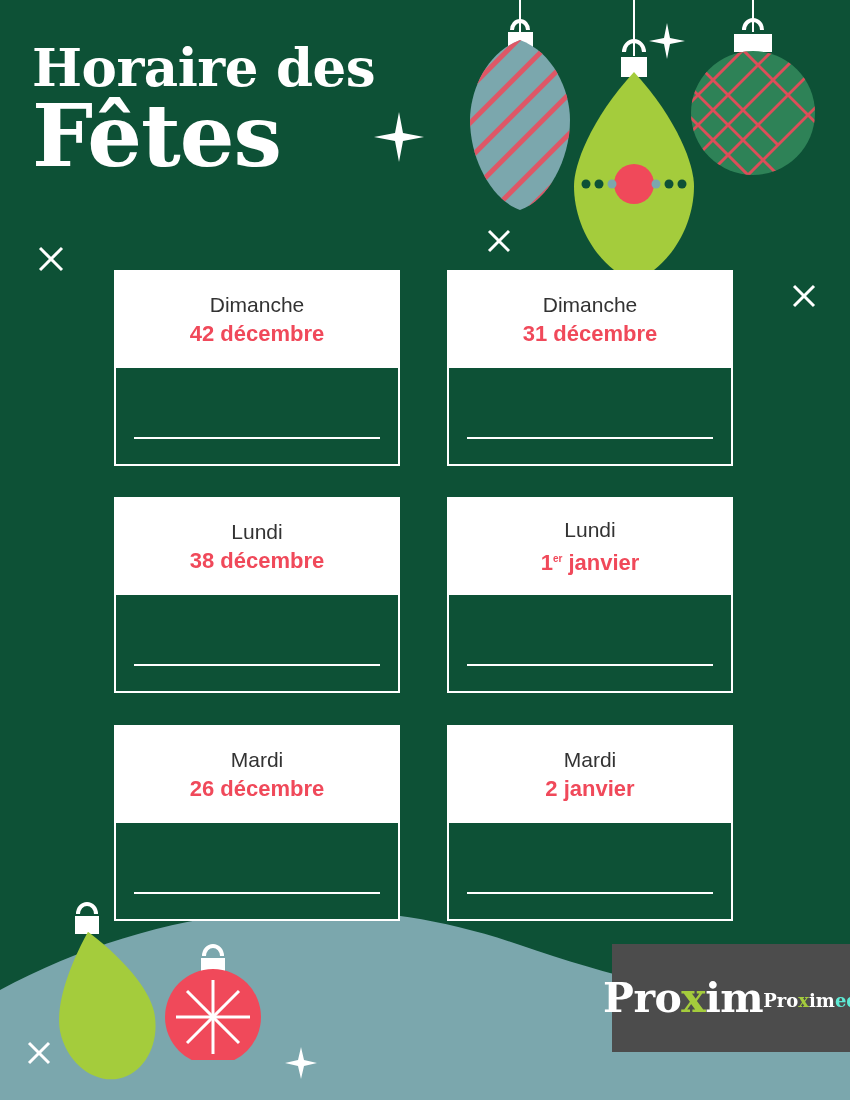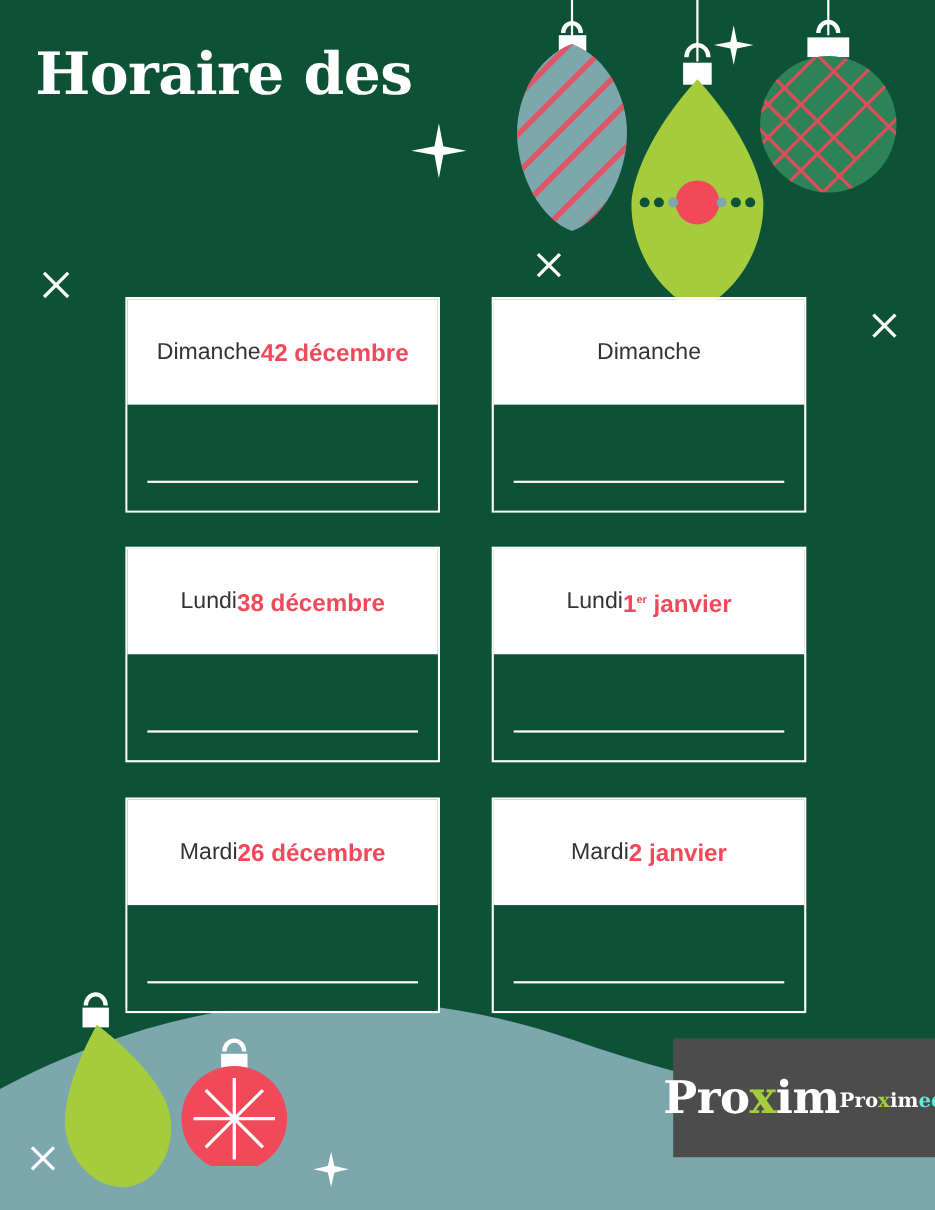--- a/index.html
+++ b/index.html
@@ -63,21 +63,21 @@
     height: 196px;
     border: 2px solid #ffffff;
     box-sizing: border-box;
     z-index: 5;
   }
   .card-head {
     height: 96px;
     background: #ffffff;
     box-sizing: border-box;
     display: flex;
-    flex-direction: row;
+    flex-direction: column;
     align-items: center;
     justify-content: center;
   }
   .card-day {
     font-size: 21px;
     color: #333333;
     line-height: 26px;
   }
   .card-date {
     font-size: 22px;
@@ -158,20 +158,21 @@
 <body>
 
 <div class="poster">
 
   <svg class="wave" viewBox="0 0 850 340" preserveAspectRatio="none">
     <path d="M0,230 C150,150 330,120 520,185 C650,230 760,250 850,235 L850,340 L0,340 Z" fill="#7ba7ad"></path>
   </svg>
 
   <div class="title-block">
     <div class="title-line1">Horaire des</div>
+    <div class="title-line2">Fêtes</div>
   </div>
 
   <svg class="deco" style="left:458px; top:0px; z-index:3;" width="130" height="215" viewBox="0 0 130 215">
     <defs>
       <clipPath id="clipTeal">
         <path d="M62,40 C95,52 112,90 112,120 C112,160 90,200 62,210 C34,200 12,160 12,120 C12,90 29,52 62,40 Z"></path>
       </clipPath>
     </defs>
     <line x1="62" y1="0" x2="62" y2="34" stroke="#ffffff" stroke-width="2"></line>
     <path d="M54,30 a8,9 0 0 1 16,0" fill="none" stroke="#ffffff" stroke-width="4"></path>
@@ -280,20 +281,21 @@
       <div class="card-date">42 décembre</div>
     </div>
     <div class="card-body">
       <div class="card-rule"></div>
     </div>
   </div>
 
   <div class="card" style="left:447px; top:270px;">
     <div class="card-head">
       <div class="card-day">Dimanche</div>
+      <div class="card-date">31 décembre</div>
     </div>
     <div class="card-body">
       <div class="card-rule"></div>
     </div>
   </div>
 
   <div class="card" style="left:114px; top:497px;">
     <div class="card-head">
       <div class="card-day">Lundi</div>
       <div class="card-date">38 décembre</div>

